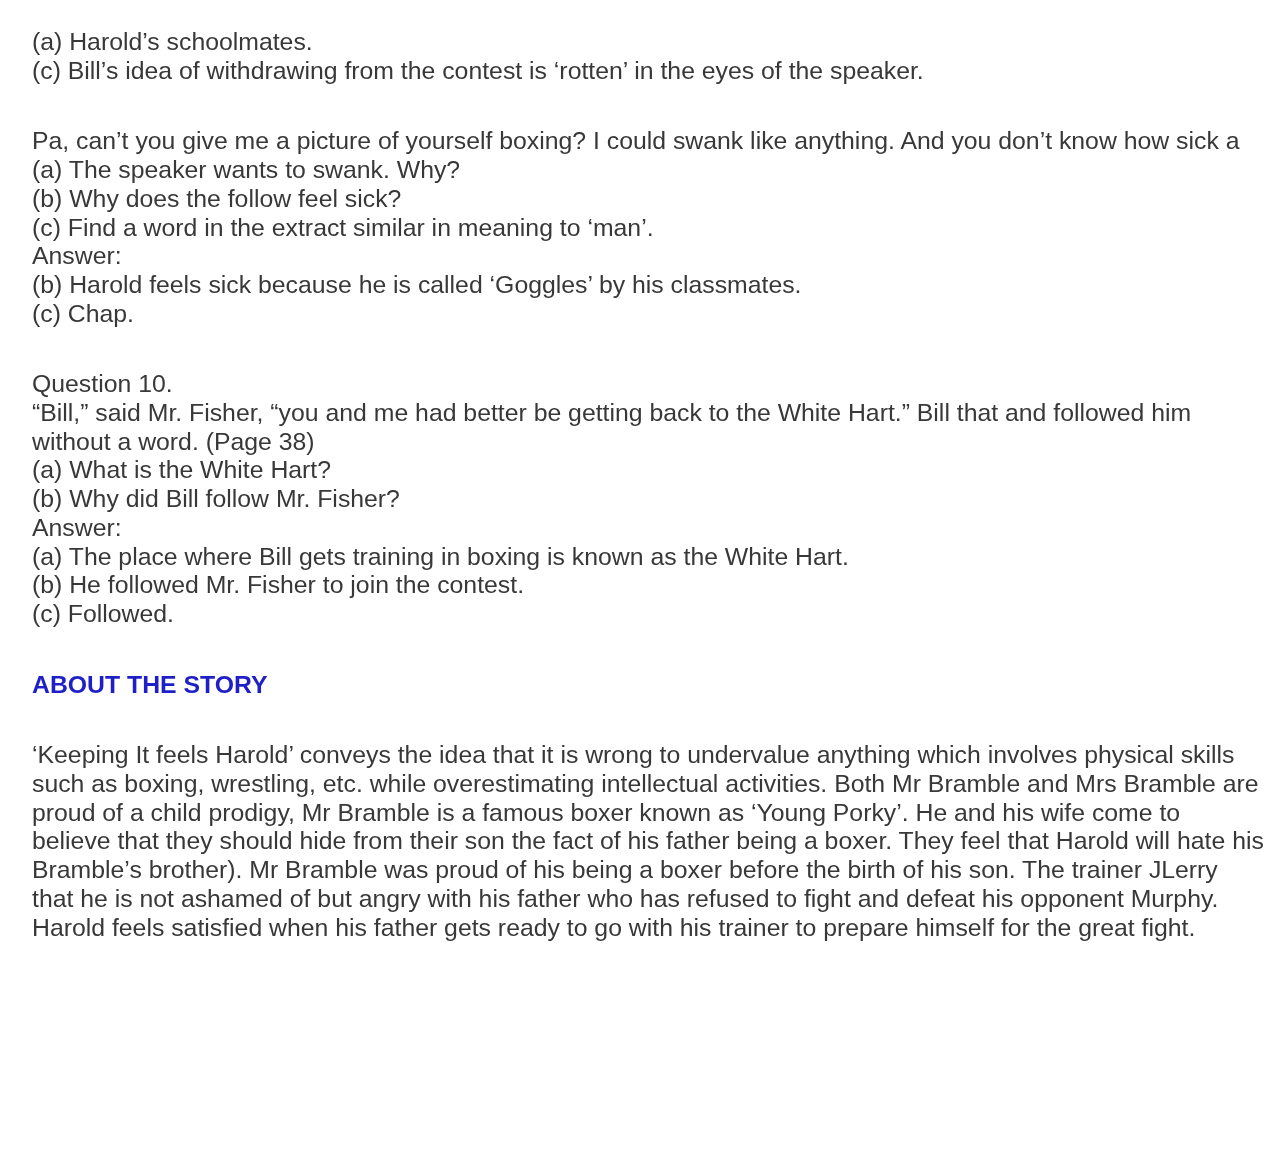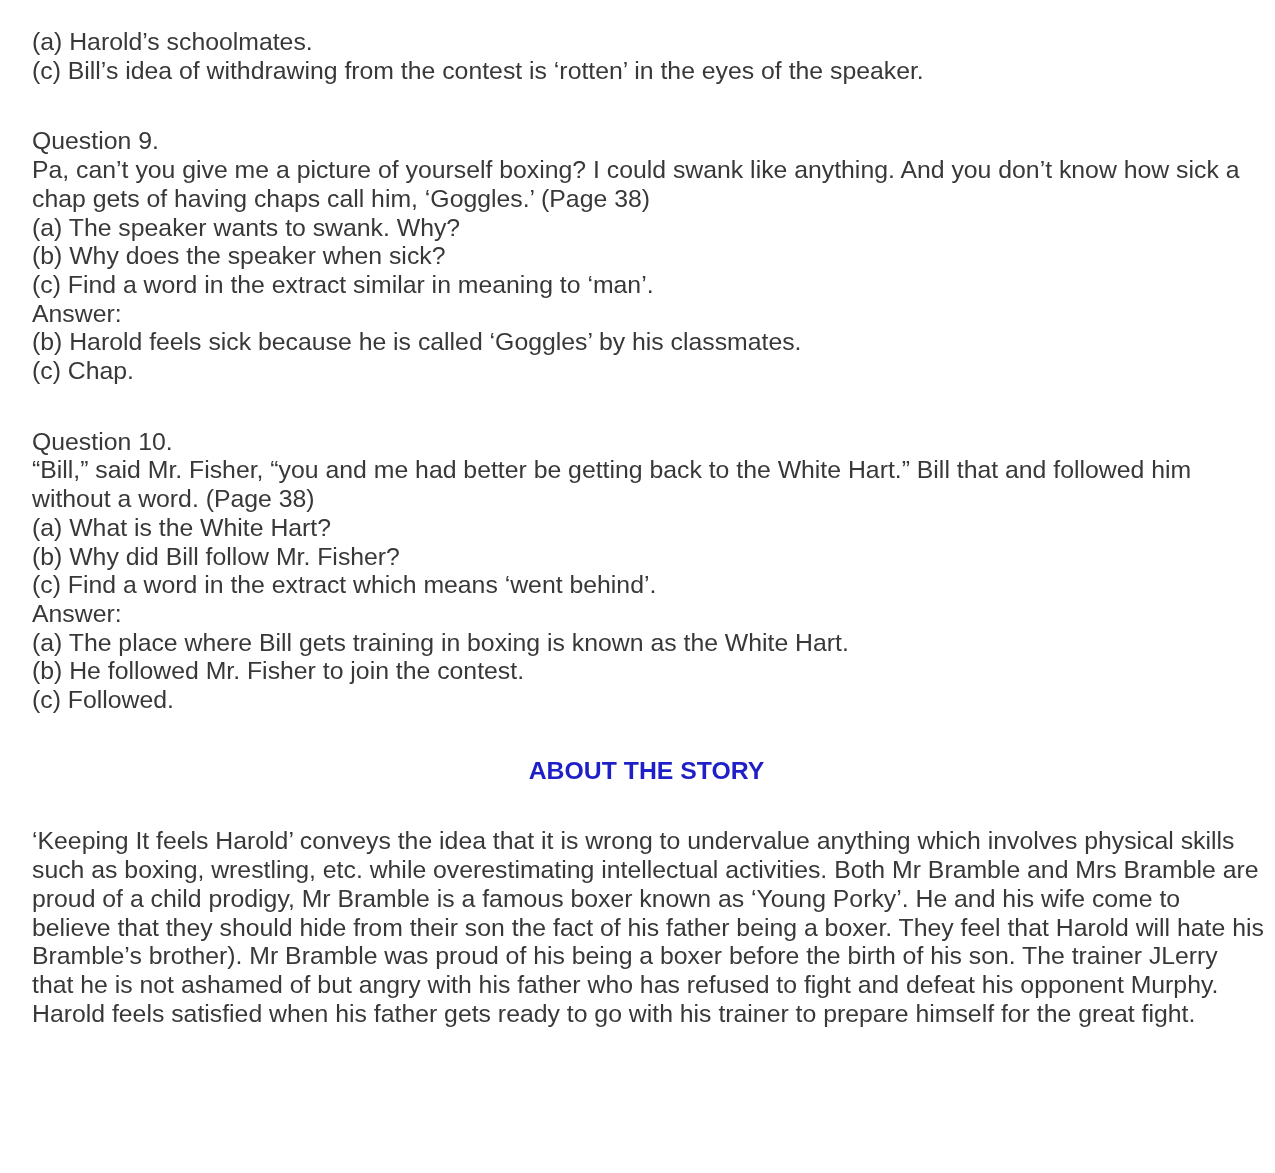--- a/index.html
+++ b/index.html
@@ -33,51 +33,47 @@
     white-space: nowrap;
   }
   .heading {
     font-family: "Liberation Sans", "DejaVu Sans", sans-serif;
     font-size: 24.8px;
     line-height: 28.7px;
     font-weight: bold;
     color: var(--heading-color, #1f1fc8);
     margin: 0 0 42px 0;
     white-space: nowrap;
-    text-align: center;
   }
 </style>
 </head>
 <body>
 
 <main class="page">
   <section class="block">
       <div class="line">(a) Harold’s schoolmates.</div>
       <div class="line">(c) Bill’s idea of withdrawing from the contest is ‘rotten’ in the eyes of the speaker.</div>
     </section>
 
   <section class="block">
-      <div class="line">Question 9.</div>
       <div class="line">Pa, can’t you give me a picture of yourself boxing? I could swank like anything. And you don’t know how sick a</div>
-      <div class="line">chap gets of having chaps call him, ‘Goggles.’ (Page 38)</div>
       <div class="line">(a) The speaker wants to swank. Why?</div>
-      <div class="line">(b) Why does the speaker when sick?</div>
+      <div class="line">(b) Why does the follow feel sick?</div>
       <div class="line">(c) Find a word in the extract similar in meaning to ‘man’.</div>
       <div class="line">Answer:</div>
       <div class="line">(b) Harold feels sick because he is called ‘Goggles’ by his classmates.</div>
       <div class="line">(c) Chap.</div>
     </section>
 
   <section class="block">
       <div class="line">Question 10.</div>
       <div class="line">“Bill,” said Mr. Fisher, “you and me had better be getting back to the White Hart.” Bill that and followed him</div>
       <div class="line">without a word. (Page 38)</div>
       <div class="line">(a) What is the White Hart?</div>
       <div class="line">(b) Why did Bill follow Mr. Fisher?</div>
-      <div class="line">(c) Find a word in the extract which means ‘went behind’.</div>
       <div class="line">Answer:</div>
       <div class="line">(a) The place where Bill gets training in boxing is known as the White Hart.</div>
       <div class="line">(b) He followed Mr. Fisher to join the contest.</div>
       <div class="line">(c) Followed.</div>
     </section>
 
   <h2 class="heading">ABOUT THE STORY</h2>
 
   <section class="block">
       <div class="line">‘Keeping It feels Harold’ conveys the idea that it is wrong to undervalue anything which involves physical skills</div>

